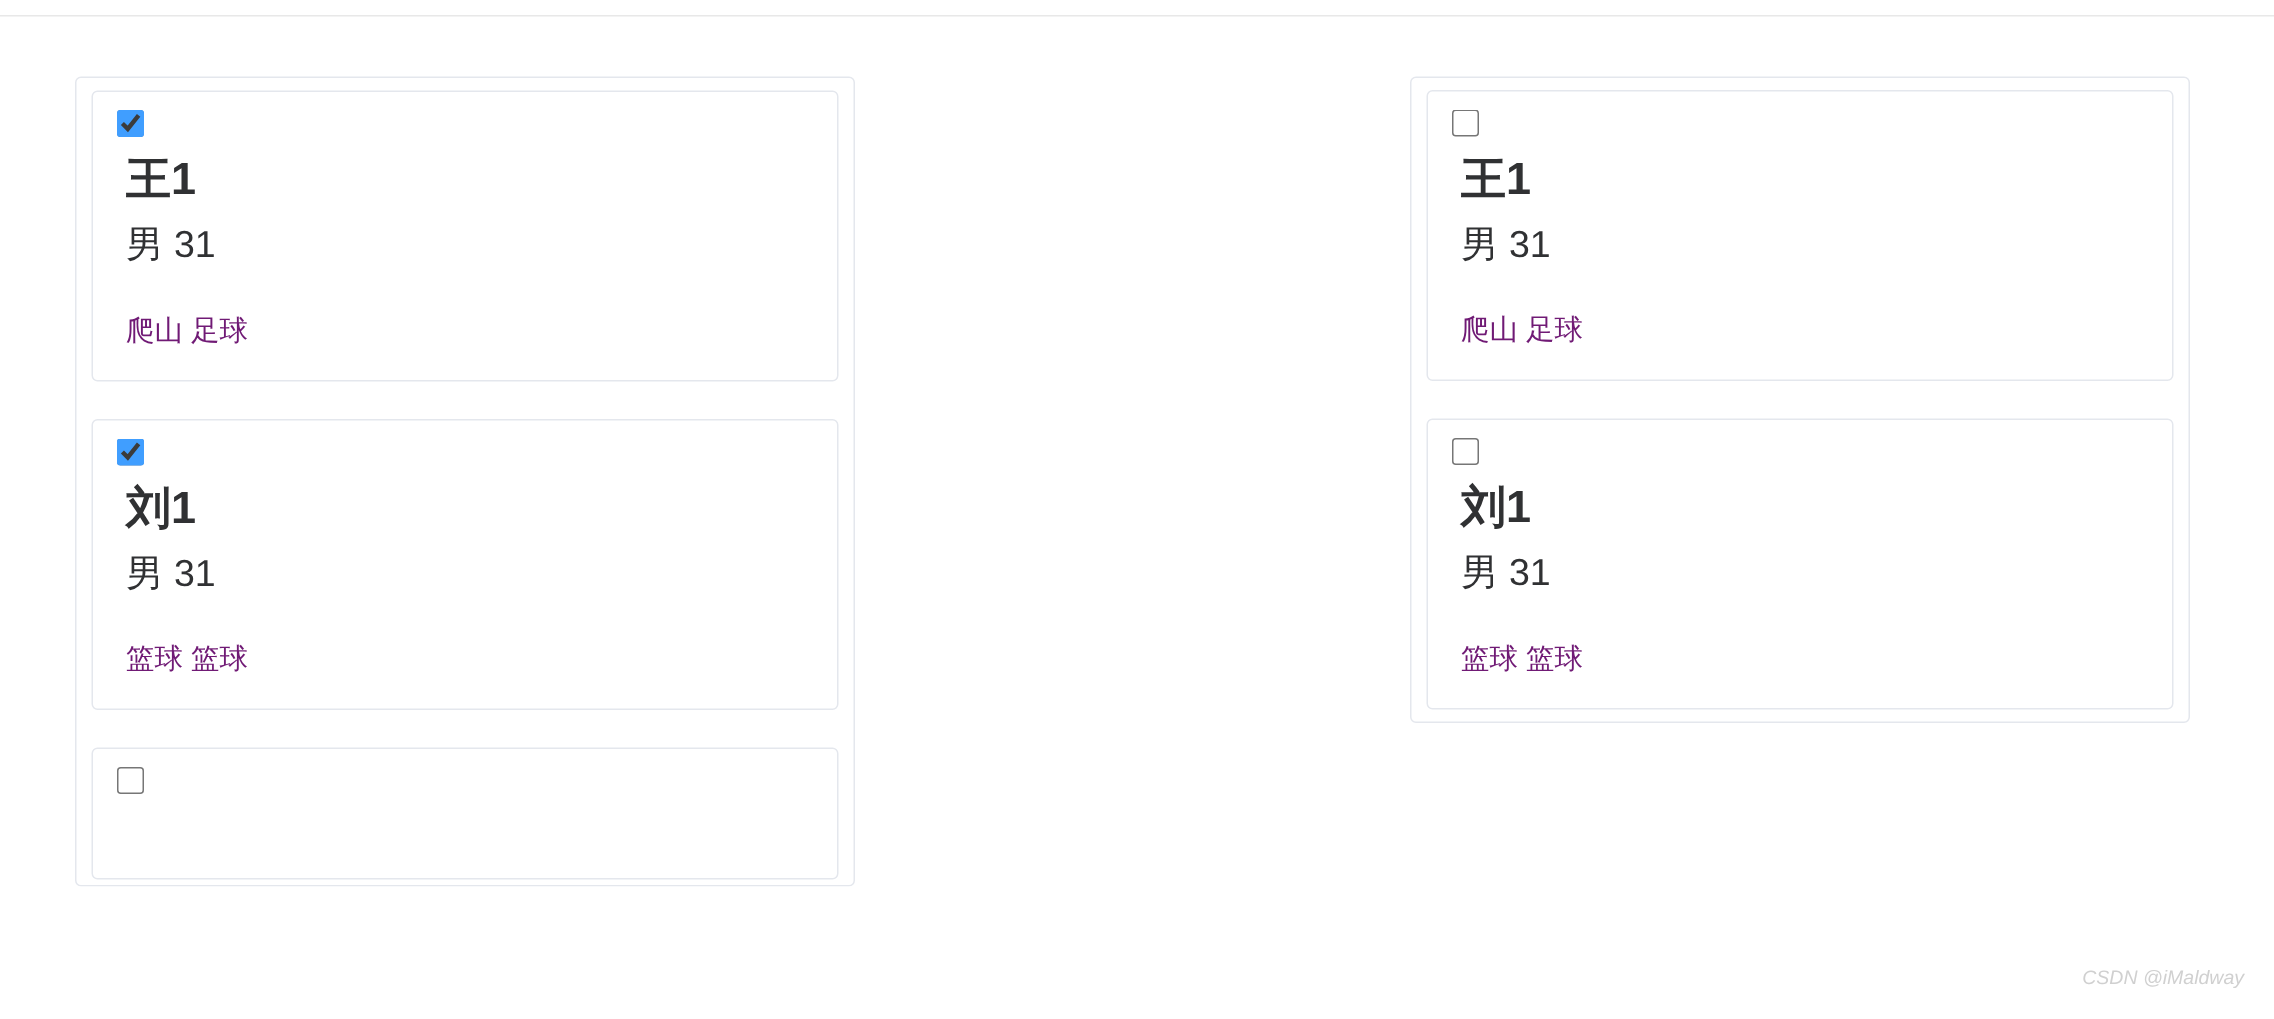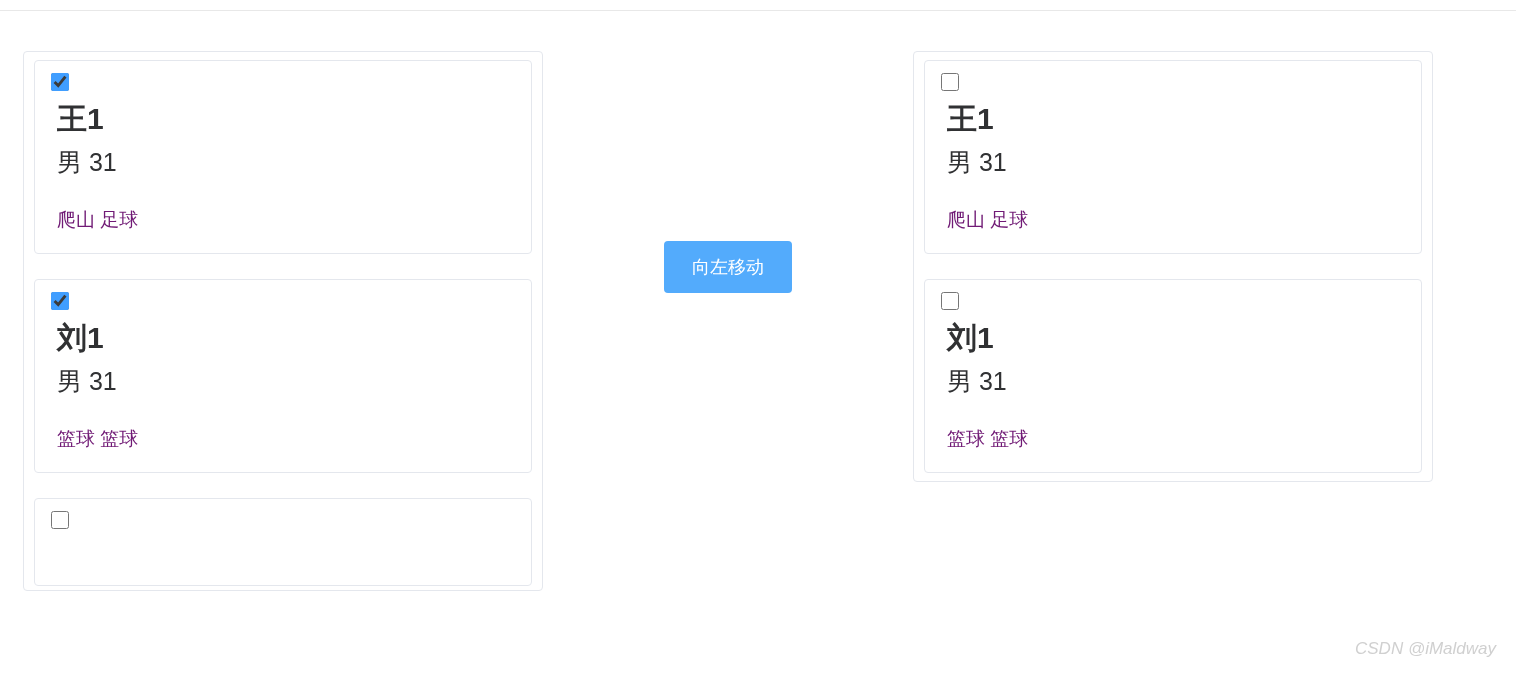--- a/index.html
+++ b/index.html
@@ -8,21 +8,21 @@
       background: #fff;
       padding-top: 10px;
     }
     .top-line {
       border-top: 1px solid #e8e8e8;
       width: 100%;
     }
     .container {
       display: flex;
       gap: 0;
-      padding: 40px 50px 0 23px;
+      padding: 40px 50px 0 50px;
       align-items: flex-start;
       justify-content: flex-start;
     }
     .panel {
       border: 1px solid #e4e7ed;
       border-radius: 4px;
       padding: 8px 10px;
       width: 520px;
       position: relative;
       flex-shrink: 0;
@@ -96,21 +96,21 @@
       padding: 14px 28px;
       font-size: 18px;
       cursor: pointer;
       font-family: inherit;
     }
     .watermark {
       position: fixed;
       bottom: 20px;
       right: 20px;
       color: #d0d0d0;
-      font-size: 17px;
+      font-size: 13px;
       font-style: italic;
       margin-left: 40px;
     }
   </style>
 </head>
 <body>
 
 <div class="top-line"></div>
 
 <div class="container">
@@ -130,21 +130,20 @@
     </div>
     <div class="card">
       <input type="checkbox" class="card-checkbox" style="">
       <div class="card-name"></div>
       <div class="card-sub"><span></span> <span></span></div>
       <div class="card-tags"></div>
     </div>
   </div>
 
   <div class="middle">
-    <button class="btn">向左移动</button>
   </div>
 
   <div class="panel right">
     <div class="card">
       <input type="checkbox" class="card-checkbox" style="">
       <div class="card-name">王1</div>
       <div class="card-sub"><span>男</span> <span>31</span></div>
       <div class="card-tags">爬山 足球</div>
     </div>
     <div class="card">

